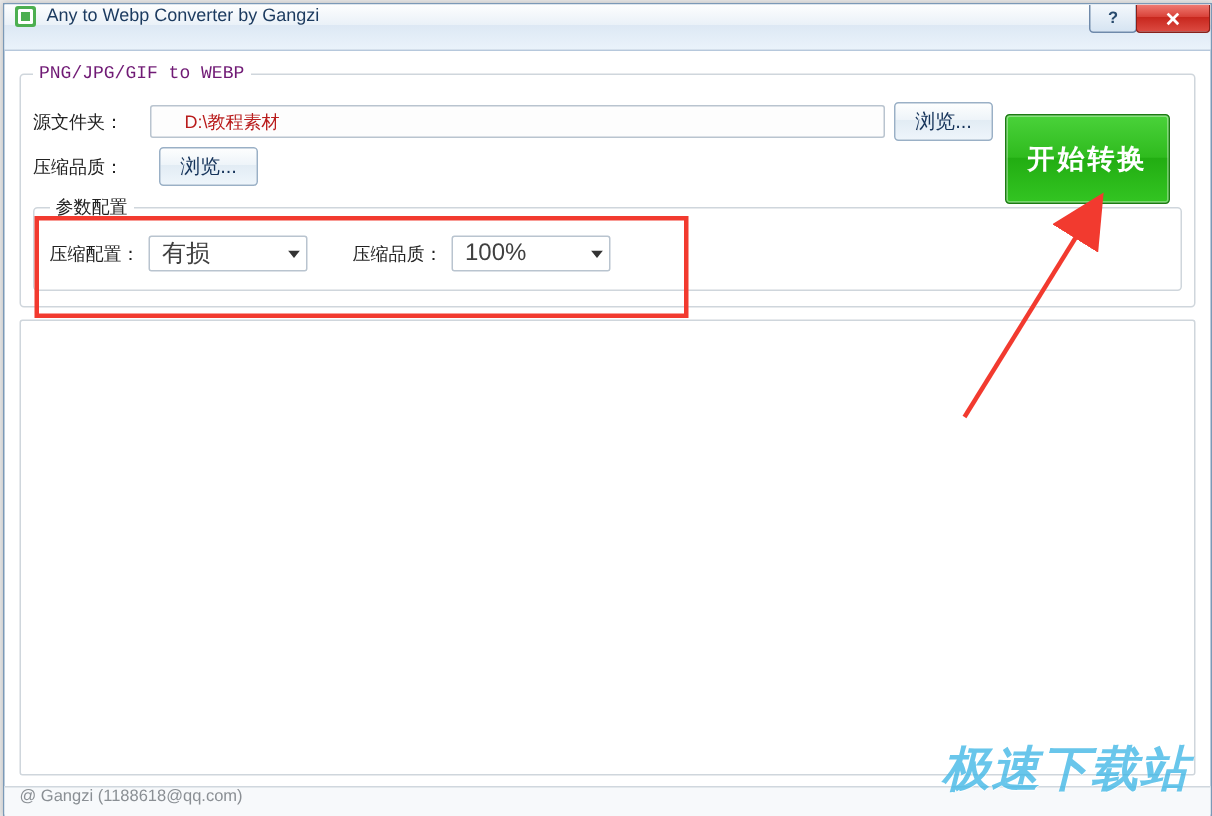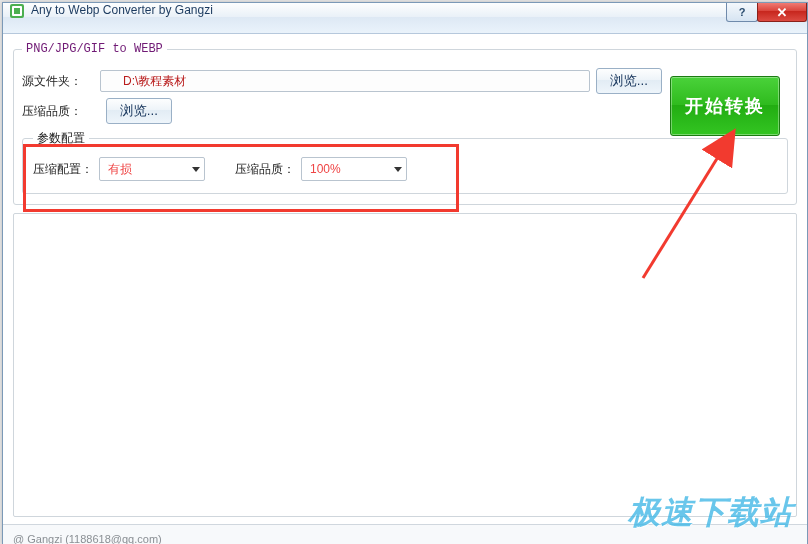--- a/index.html
+++ b/index.html
@@ -25,28 +25,28 @@
   .browse{width:66px;height:26px;margin-left:6px;border:1px solid #9ab0c6;border-radius:3px;background:linear-gradient(#fdfefe,#eef4f9 45%,#e2ecf4 46%,#eef5fb);color:#15335a;cursor:default;}
   .convert{position:absolute;right:8px;top:8px;width:110px;height:60px;border:1px solid #1b7c12;border-radius:3px;background:linear-gradient(#4ad23a,#2fbb1e 48%,#22ad12 49%,#33c522);color:#fff;font-size:18px;font-weight:bold;letter-spacing:2px;box-shadow:inset 0 0 0 1px rgba(255,255,255,.35);}
   .top-area{position:relative;}
   .fields-wrap{margin-right:126px;}
   
   fieldset.params{border:1px solid #cfd6dc;border-radius:3px;margin:6px 0 0 0;padding:10px 10px 12px 10px;position:relative;}
   fieldset.params>legend{padding:0 4px;color:#222;}
   .params-row{display:flex;align-items:center;}
   .plbl{margin-right:6px;color:#222;}
   .combo{display:inline-flex;align-items:center;justify-content:space-between;height:22px;border:1px solid #b9c4cf;background:#fff;border-radius:2px;padding:0 0 0 8px;min-width:96px;margin-right:30px;}
-  .combo .val{font-size:12px;color:#ef4444;}
+  .combo .val{font-size:16px;color:#404040;}
   .combo .arrow{width:16px;height:100%;display:flex;align-items:center;justify-content:center;}
   .combo .arrow svg{display:block}
   .highlight{position:absolute;border:3px solid #f23a2f;pointer-events:none;}
   
   .output{border:1px solid #cfd6dc;border-radius:2px;background:#fff;height:302px;}
   
-  .statusbar{height:20px;border-top:1px solid #d0d7de;display:flex;align-items:flex-end;padding:0 10px;color:#8a8f94;font-size:11px;background:#f7f9fb;}
+  .statusbar{height:20px;border-top:1px solid #d0d7de;display:flex;align-items:flex-start;padding:0 10px;color:#8a8f94;font-size:11px;background:#f7f9fb;}
   
   .watermark{position:absolute;right:14px;bottom:8px;font-size:32px;font-weight:bold;font-style:italic;color:#3fb7e6;opacity:.78;letter-spacing:1px;pointer-events:none;text-shadow:0 1px 0 #fff;}
   
   .arrow-anno{position:absolute;pointer-events:none;}
 </style>
 </head>
 <body>
 
 <div class="win">
 

